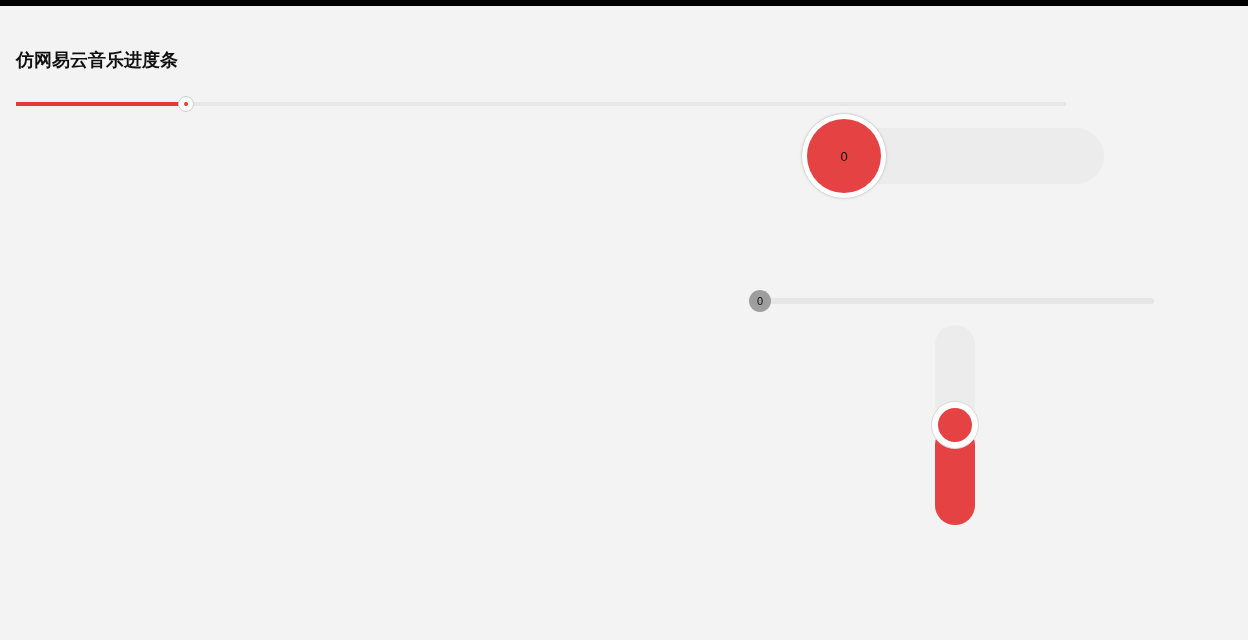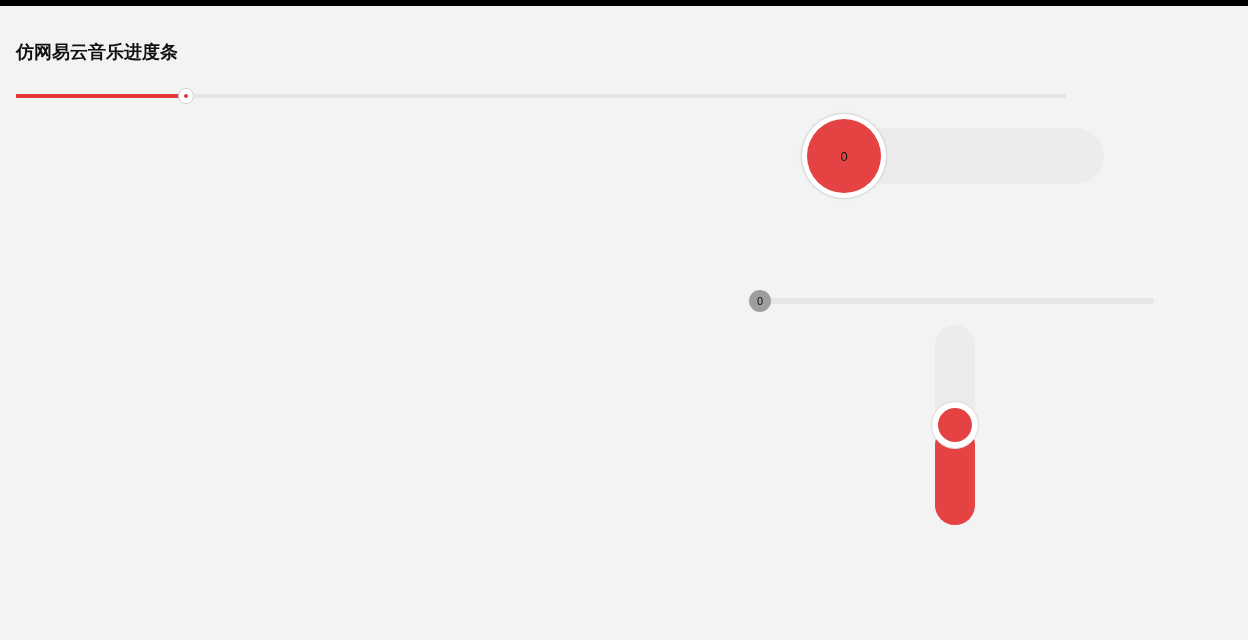--- a/index.html
+++ b/index.html
@@ -14,20 +14,21 @@
       background: #f3f3f3;
       overflow: hidden;
     }
     .topbar {
       width: 100%;
       height: 6px;
       background: #000;
     }
     .page {
       padding: 14px 14px;
+      margin-top: 8px;
     }
     .title {
       font-size: 18px;
       font-weight: 700;
       color: #111;
       margin: 20px 0 30px 2px;
     }
 
     
     .music-progress {

